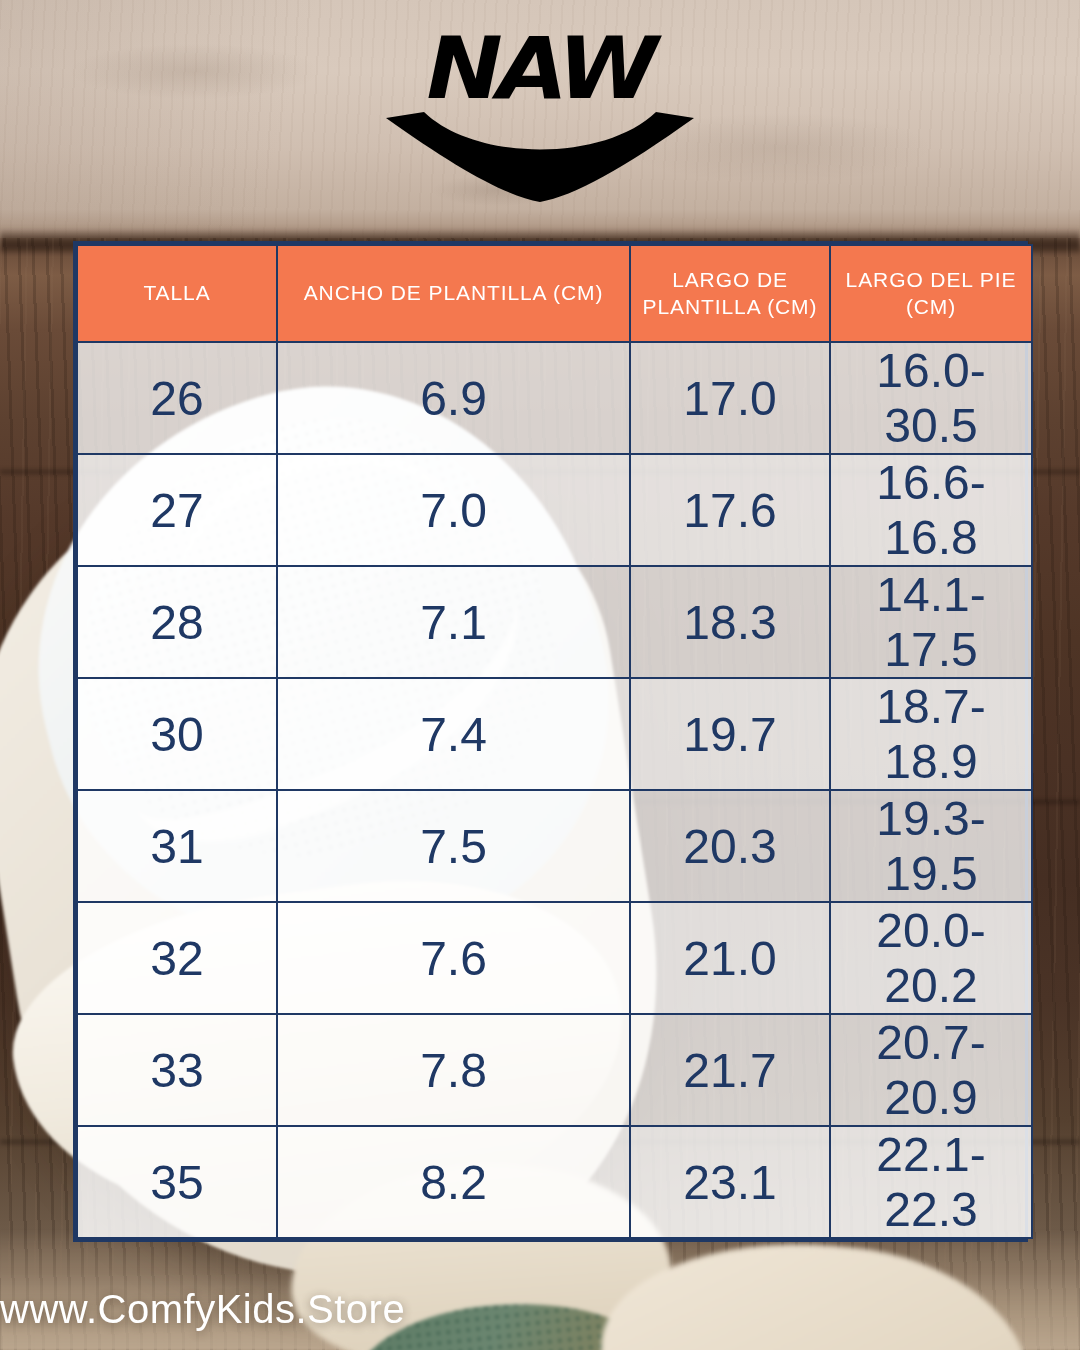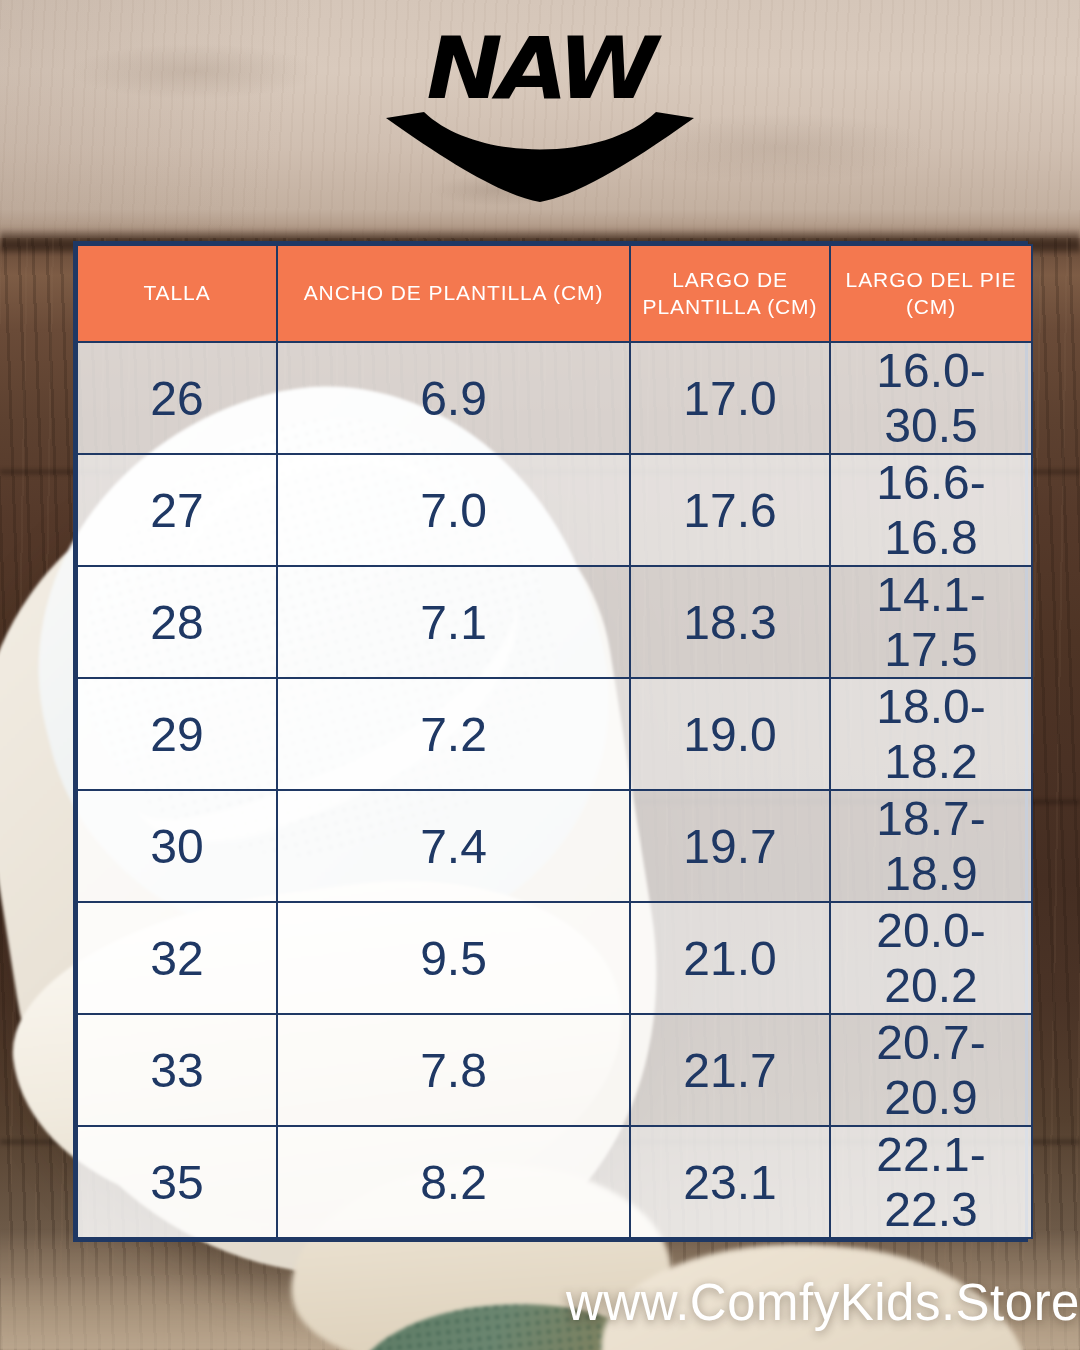--- a/index.html
+++ b/index.html
@@ -235,23 +235,23 @@
   col.c-talla { width: 200px; }
   col.c-ancho { width: 353px; }
   col.c-largop { width: 200px; }
   col.c-largopie { width: 202px; }
 
   
   .footer-url {
     position: absolute;
     left: 0; right: 0;
     bottom: 18px;
-    text-align: right;
+    text-align: left;
     color: #ffffff;
-    font-size: 51px;
+    font-size: 40px;
     font-weight: 300;
     letter-spacing: 0.5px;
     text-shadow: 0 2px 10px rgba(50,35,22,0.45);
   }
 </style>
 </head>
 <body>
 
 <div id="page">
 
@@ -314,34 +314,34 @@
           <td>17.6</td>
           <td>16.6-16.8</td>
         </tr>
         <tr>
           <td>28</td>
           <td>7.1</td>
           <td>18.3</td>
           <td>14.1-17.5</td>
         </tr>
         <tr>
-          <td>29</td>
-          <td>7.2</td>
-          <td>19.0</td>
-          <td>18.0-18.2</td>
-        </tr>
-        <tr>
           <td>30</td>
           <td>7.4</td>
           <td>19.7</td>
           <td>18.7-18.9</td>
         </tr>
         <tr>
+          <td>31</td>
+          <td>7.5</td>
+          <td>20.3</td>
+          <td>19.3-19.5</td>
+        </tr>
+        <tr>
           <td>32</td>
-          <td>9.5</td>
+          <td>7.6</td>
           <td>21.0</td>
           <td>20.0-20.2</td>
         </tr>
         <tr>
           <td>33</td>
           <td>7.8</td>
           <td>21.7</td>
           <td>20.7-20.9</td>
         </tr>
         <tr>

